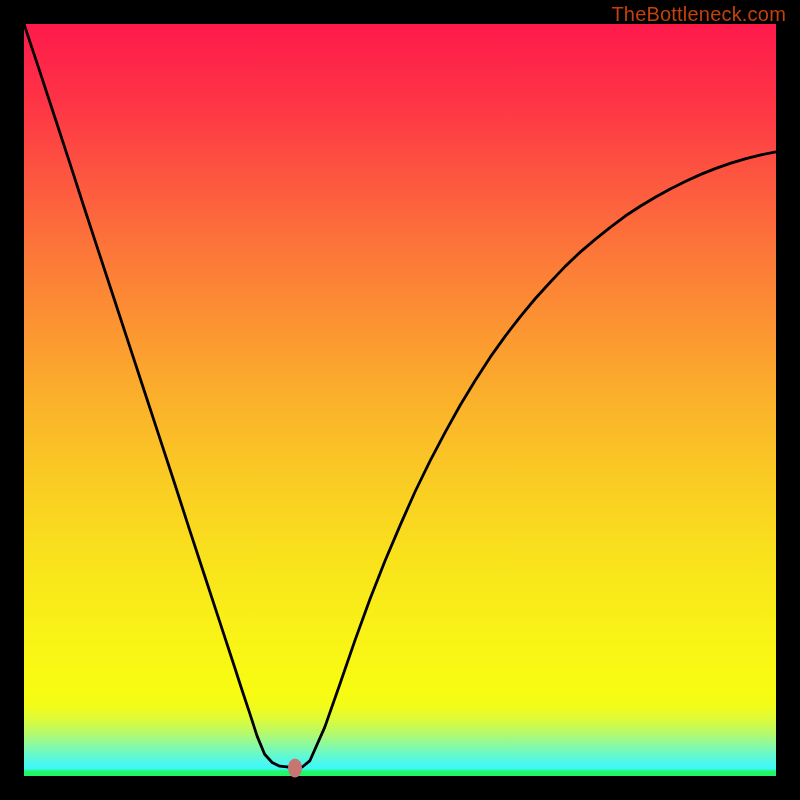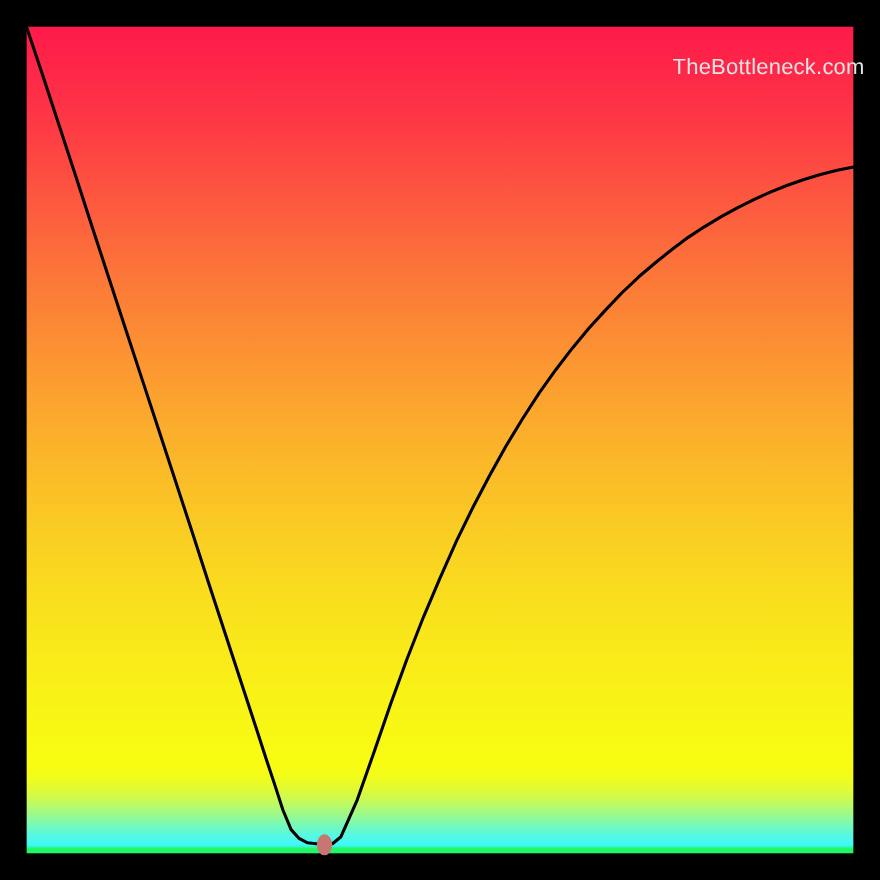--- a/index.html
+++ b/index.html
@@ -7,26 +7,25 @@
     width: 800px;
     height: 800px;
     background: #000;
     position: relative;
     font-family: Arial, Helvetica, sans-serif;
   }
   .watermark {
     position: absolute;
     top: 3px;
     right: 14px;
-    color: #e5e5e5;
+    color: #c2410c;
     font-size: 20px;
     font-weight: 400;
     z-index: 10;
     letter-spacing: 0.2px;
-    margin-top: 47px;
   }
   .plot-outer {
     position: absolute;
     top: 24px;
     left: 24px;
     width: 752px;
     height: 752px;
     background: #000;
   }
   .plot-inner {

